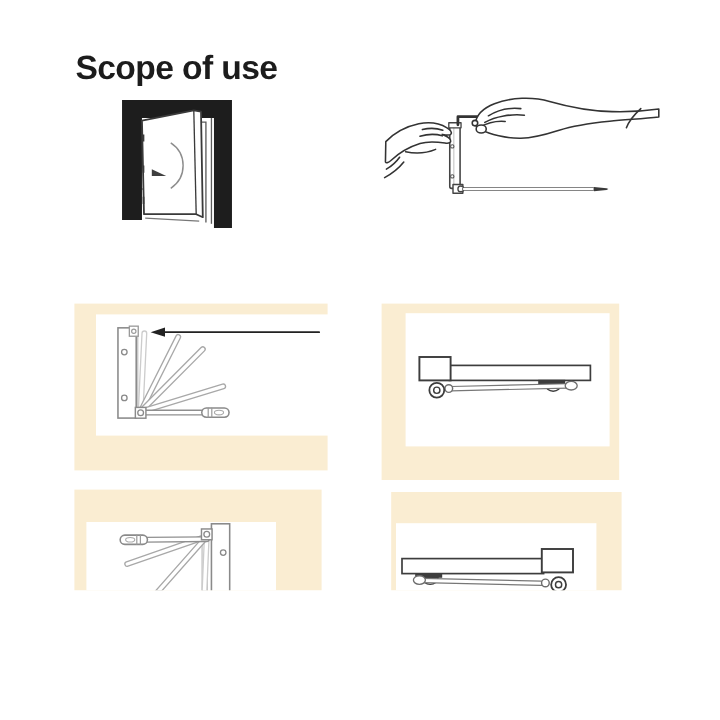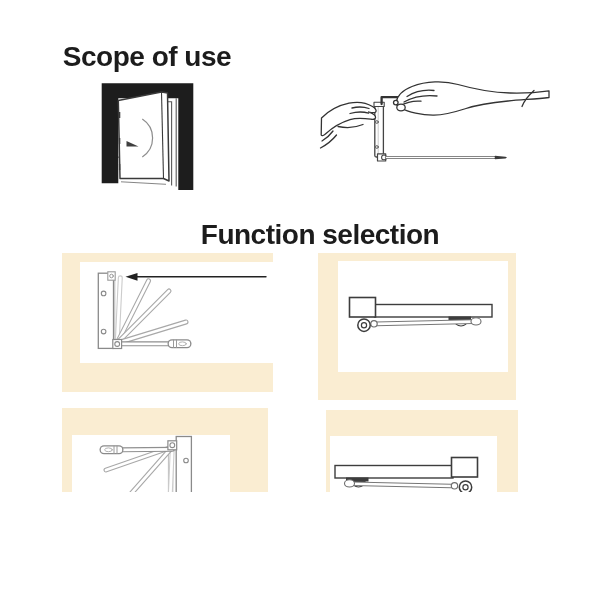--- a/index.html
+++ b/index.html
@@ -21,21 +21,20 @@
   .p4{left:326px;top:410px;width:192px;height:143px;}
   .i4{left:330px;top:436px;width:167px;height:101px;}
   svg.art{position:absolute;left:0;top:0;}
 </style>
 </head>
 <body>
 
 <div class="stage">
 
   <div class="title title-scope">Scope of use</div>
-  <div class="title title-function">Function selection</div>
 
   <div class="panel p1"></div>
   <div class="inner i1"></div>
   <div class="panel p2"></div>
   <div class="inner i2"></div>
   <div class="panel p3"></div>
   <div class="inner i3"></div>
   <div class="panel p4"></div>
   <div class="inner i4"></div>
 

